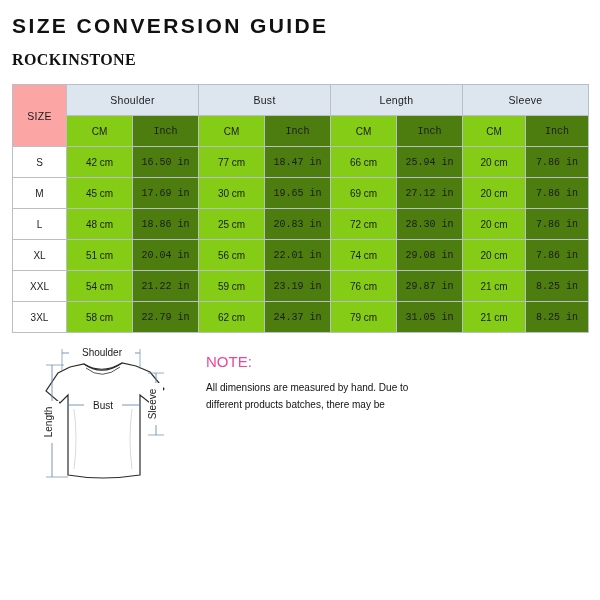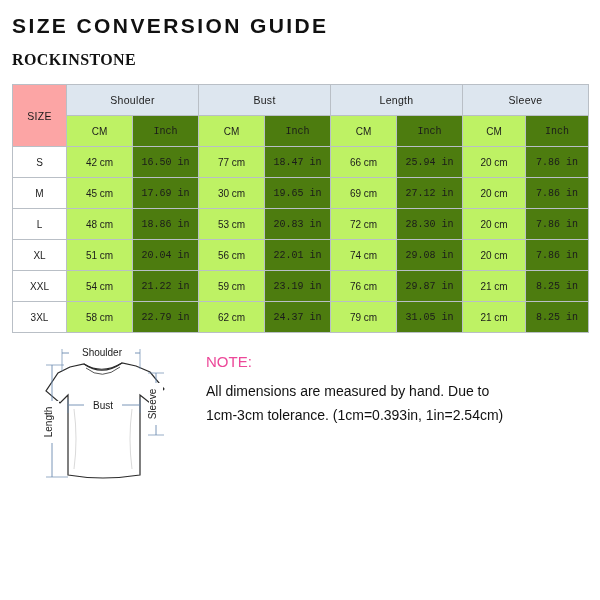--- a/index.html
+++ b/index.html
@@ -108,21 +108,21 @@
   th.size-corner {
     background: #fca5a5;
     font-size: 10.5px;
     font-weight: 700;
     letter-spacing: 0.3px;
   }
   tr.unit-row td {
     font-size: 10px;
   }
   td.shade {
-    background: #bef264;
+    background: #84cc16;
   }
   td.plain {
     background: #4d7c0f;
     font-family: Liberation Mono, monospace;
   }
   td.sizecol {
     background: #ffffff;
     font-weight: 400;
   }
 
@@ -144,21 +144,21 @@
     flex: 1 1 auto;
     padding-left: 14px;
     padding-top: 14px;
   }
   .note-title {
     font-size: 15px;
     color: #ec4899;
     margin-bottom: 9px;
   }
   .note-line {
-    font-size: 14px;
+    font-size: 10px;
     color: #111;
     line-height: 1.72;
   }
 </style>
 </head>
 <body>
 
 <div class="page">
 
   <div class="watermark">ROCKINSTONE</div>
@@ -219,21 +219,21 @@
         <td class="plain">19.65 in</td>
         <td class="shade">69 cm</td>
         <td class="plain">27.12 in</td>
         <td class="shade">20 cm</td>
         <td class="plain">7.86 in</td>
       </tr>
       <tr>
         <td class="sizecol">L</td>
         <td class="shade">48 cm</td>
         <td class="plain">18.86 in</td>
-        <td class="shade">53 cm</td>
+        <td class="shade">25 cm</td>
         <td class="plain">20.83 in</td>
         <td class="shade">72 cm</td>
         <td class="plain">28.30 in</td>
         <td class="shade">20 cm</td>
         <td class="plain">7.86 in</td>
       </tr>
       <tr>
         <td class="sizecol">XL</td>
         <td class="shade">51 cm</td>
         <td class="plain">20.04 in</td>
@@ -308,17 +308,17 @@
         <text id="lbl-length" x="40" y="83" text-anchor="middle" font-family="Liberation Sans, sans-serif" font-size="10" fill="#1b1b1b" transform="rotate(-90 40 83)">Length</text>
 
         <rect x="137" y="44" width="14" height="42" fill="#ffffff"></rect>
         <text id="lbl-sleeve" x="144" y="65" text-anchor="middle" font-family="Liberation Sans, sans-serif" font-size="10" fill="#1b1b1b" transform="rotate(-90 144 65)">Sleeve</text>
       </svg>
     </div>
 
     <div class="note">
       <div class="note-title">NOTE:</div>
       <div class="note-line">All dimensions are measured by hand. Due to</div>
-      <div class="note-line">1cm-3cm tolerance. (1cm=0.393in, 1in=2.54cm)</div>
+      <div class="note-line">different products batches, there may be</div>
     </div>
 
   </div>
 </div>
 
 </body></html>

